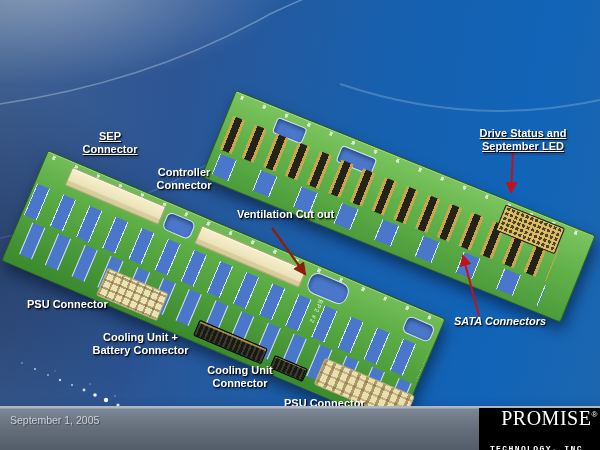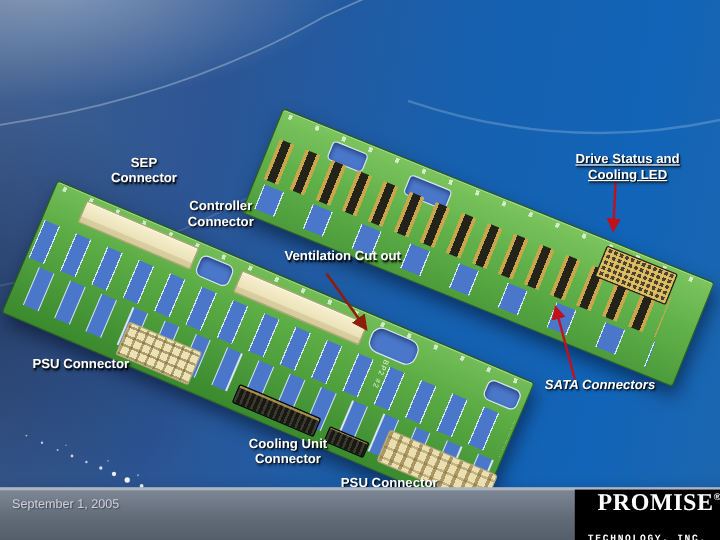--- a/index.html
+++ b/index.html
@@ -62,38 +62,38 @@
   .bb-cut2{left:118px;top:10px;width:36px;height:16px;border-radius:4px;}
   .bb-psu-grid{position:absolute;left:292px;top:4px;width:62px;height:26px;background:#4a432e;
     background-image:repeating-linear-gradient(90deg,rgba(230,195,100,.9) 0 2px,transparent 2px 5px),
                      repeating-linear-gradient(0deg,rgba(230,195,100,.9) 0 2px,transparent 2px 5px);
     border:1px solid #2a2418;border-radius:2px;}
   
   .lbl{position:absolute;z-index:4;color:#fff;font-weight:bold;font-size:11px;line-height:13px;
     text-align:center;white-space:nowrap;
     text-shadow:1px 1px 1px rgba(0,0,0,.85), 1px 2px 2px rgba(0,0,0,.45);}
   .lbl span{display:block;}
-  .lbl-sep{left:70px;top:130px;width:100px;}
+  .lbl-sep{left:60px;top:130px;width:100px;text-decoration:underline;}
   .lbl-ctrl{left:132px;top:166px;width:104px;text-align:center;}
   .lbl-vent{left:237px;top:208px;}
   .lbl-led{left:455px;top:127px;width:136px;text-decoration:underline;}
   .lbl-psu-left{left:27px;top:298px;}
   .lbl-battery{left:68px;top:331px;width:145px;}
   .lbl-cool{left:189px;top:364px;width:102px;}
   .lbl-psu-bottom{left:284px;top:397px;}
   .lbl-sata{left:454px;top:315px;font-style:italic;}
   .arrows{position:absolute;left:0;top:0;z-index:3;pointer-events:none;}
   
   .footer-bar{position:absolute;left:0;right:0;bottom:0;height:44px;z-index:6;
     background:linear-gradient(180deg,#aeb6c2 0,#aeb6c2 2px,#7d8694 3px,#636d7a 55%,#545e6b 100%);}
   .footer-date{position:absolute;left:10px;top:8px;font-size:10.5px;color:#ccd2db;
     text-shadow:1px 1px 1px rgba(0,0,0,.4);}
   .logo-box{position:absolute;right:0;bottom:0;width:121px;height:42px;background:#000;z-index:7;
     display:flex;flex-direction:column;align-items:center;justify-content:center;}
-  .logo-brand{font-family:"Liberation Serif",serif;font-weight:bold;font-size:20px;line-height:20px;
+  .logo-brand{font-family:"Liberation Serif",serif;font-weight:normal;font-size:20px;line-height:20px;
     color:#fff;letter-spacing:.5px;margin-left:20px;}
   .logo-brand sup{font-size:8px;font-family:"Liberation Sans",sans-serif;vertical-align:8px;}
   .logo-sub{font-size:8px;font-weight:bold;letter-spacing:1.4px;color:#fff;margin-top:16px;font-family:Liberation Mono, monospace;}
 </style>
 </head>
 <body>
 
 <div class="slide">
 
   <svg class="decor" width="600" height="450">
@@ -164,23 +164,27 @@
     <span>SEP</span>
     <span>Connector</span>
   </div>
   <div class="lbl lbl-ctrl">
     <span>Controller</span>
     <span>Connector</span>
   </div>
   <div class="lbl lbl-vent">Ventilation Cut out</div>
   <div class="lbl lbl-led">
     <span>Drive Status and</span>
-    <span>Cooling LED</span>
+    <span>September LED</span>
   </div>
   <div class="lbl lbl-psu-left">PSU Connector</div>
+  <div class="lbl lbl-battery">
+    <span>Cooling Unit +</span>
+    <span>Battery Connector</span>
+  </div>
   <div class="lbl lbl-cool">
     <span>Cooling Unit</span>
     <span>Connector</span>
   </div>
   <div class="lbl lbl-psu-bottom">PSU Connector</div>
   <div class="lbl lbl-sata">SATA Connectors</div>
 
   <div class="footer-bar">
     <span class="footer-date">September 1, 2005</span>
   </div>

